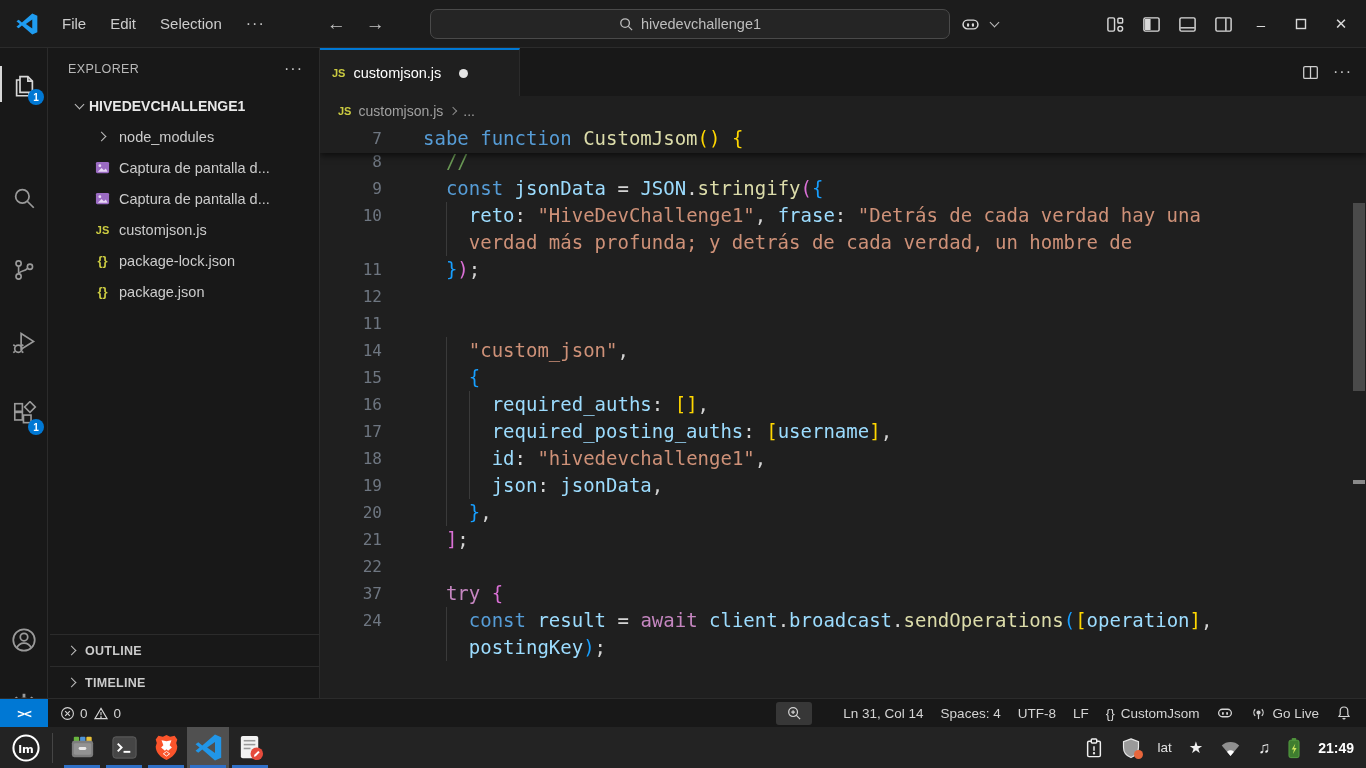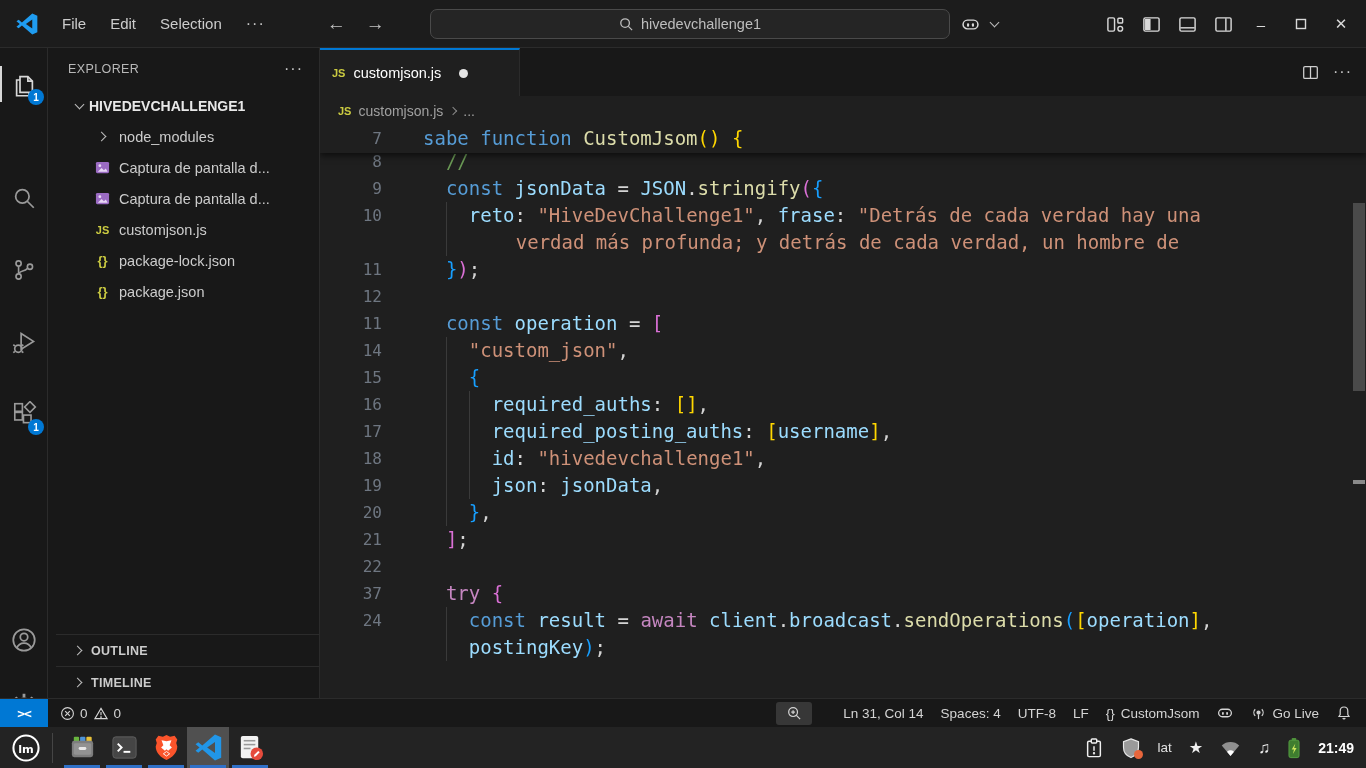--- a/index.html
+++ b/index.html
@@ -36,21 +36,21 @@
   .dots { color:#c5c5c5; font-size:16px; letter-spacing:1px; }
   .tree-root { height:31px; display:flex; align-items:center; gap:6px; padding-left:28px;
     font-weight:bold; font-size:14px; color:#e8e8e8; }
   .tree-item { height:31px; display:flex; align-items:center; gap:8px; padding-left:46px; font-size:14.5px; color:#cccccc; }
   .tree-item .ticon { width:17px; display:flex; justify-content:center; flex:none; }
   .chev { width:7px; height:7px; border-right:1.6px solid #bdbdbd; border-bottom:1.6px solid #bdbdbd; flex:none; }
   .chev.down { transform:rotate(45deg); margin-top:-3px; }
   .chev.right { transform:rotate(-45deg); }
   .ficon-js { color:#cbcb41; font-weight:bold; font-size:11px; font-family:"Liberation Sans",sans-serif; }
   .ficon-json { color:#cbcb41; font-weight:bold; font-size:13px; }
-  #sb-sections { position:absolute; bottom:0; left:8px; width:100%;text-align:right; }
+  #sb-sections { position:absolute; bottom:0; left:2px; width:100%;text-align:right; }
   .sb-section { height:32px; border-top:1px solid #2b2b2b; display:flex; align-items:center; gap:10px;
     padding-left:18px; font-size:12.5px; font-weight:bold; color:#cccccc; letter-spacing:.3px; }
 
   
   #editor { position:absolute; left:320px; top:48px; width:1046px; height:650px; background:#1f1f1f; }
   #tabbar { height:48px; background:#181818; display:flex; }
   #tab-active { width:200px; height:48px; background:#1f1f1f; border-top:2px solid var(--accent);
     border-right:1px solid #2b2b2b; display:flex; align-items:center; gap:8px; padding:0 12px; }
   #tab-label { color:#ffffff; font-size:14.5px; }
   #tab-dot { width:9px; height:9px; border-radius:50%; background:#e4e4e4; margin-left:10px; }
@@ -333,33 +333,32 @@
         <div class="crow">
           <span class="ln">9</span>
           <span class="ct"><span style="color: rgb(212, 212, 212);">  </span><span style="color: rgb(86, 156, 214);">const </span><span style="color: rgb(156, 220, 254);">jsonData </span><span style="color: rgb(212, 212, 212);">= </span><span style="color: rgb(156, 220, 254);">JSON</span><span style="color: rgb(212, 212, 212);">.</span><span style="color: rgb(220, 220, 170);">stringify</span><span style="color: rgb(218, 112, 214);">(</span><span style="color: rgb(23, 159, 255);">{</span></span>
         </div>
         <div class="crow">
           <span class="ln">10</span>
           <span class="ct"><span class="guide" style="left: calc(2ch + 41px);"></span><span style="color: rgb(212, 212, 212);">    </span><span style="color: rgb(156, 220, 254);">reto</span><span style="color: rgb(212, 212, 212);">: </span><span style="color: rgb(206, 145, 120);">"HiveDevChallenge1"</span><span style="color: rgb(212, 212, 212);">, </span><span style="color: rgb(156, 220, 254);">frase</span><span style="color: rgb(212, 212, 212);">: </span><span style="color: rgb(206, 145, 120);">"Detrás de cada verdad hay una</span></span>
         </div>
         <div class="crow">
           <span class="ln"></span>
-          <span class="ct"><span class="guide" style="left: calc(2ch + 41px);"></span><span style="color: rgb(212, 212, 212);">    </span><span style="color: rgb(206, 145, 120); margin-left: 47px;">verdad más profunda; y detrás de cada verdad, un hombre de</span></span>
+          <span class="ct"><span class="guide" style="left: calc(2ch + 41px);"></span><span style="color: rgb(212, 212, 212);">    </span><span style="color: rgb(206, 145, 120);">verdad más profunda; y detrás de cada verdad, un hombre de</span></span>
         </div>
         <div class="crow">
           <span class="ln">11</span>
           <span class="ct"><span style="color: rgb(212, 212, 212);">  </span><span style="color: rgb(23, 159, 255);">}</span><span style="color: rgb(218, 112, 214);">)</span><span style="color: rgb(212, 212, 212);">;</span></span>
         </div>
         <div class="crow">
           <span class="ln">12</span>
           <span class="ct"></span>
         </div>
         <div class="crow">
           <span class="ln">11</span>
-          <span class="ct"><span style="color: rgb(212, 212, 212);">  </span><span style="color: rgb(86, 156, 214);">const </span><span style="color: rgb(156, 220, 254);">operation </span><span style="color: rgb(212, 212, 212);">= </span><span style="color: rgb(218, 112, 214);">[</span></span>
         </div>
         <div class="crow">
           <span class="ln">14</span>
           <span class="ct"><span class="guide" style="left: calc(2ch + 41px);"></span><span style="color: rgb(212, 212, 212);">    </span><span style="color: rgb(206, 145, 120);">"custom_json"</span><span style="color: rgb(212, 212, 212);">,</span></span>
         </div>
         <div class="crow">
           <span class="ln">15</span>
           <span class="ct"><span class="guide" style="left: calc(2ch + 41px);"></span><span style="color: rgb(212, 212, 212);">    </span><span style="color: rgb(23, 159, 255);">{</span></span>
         </div>
         <div class="crow">

